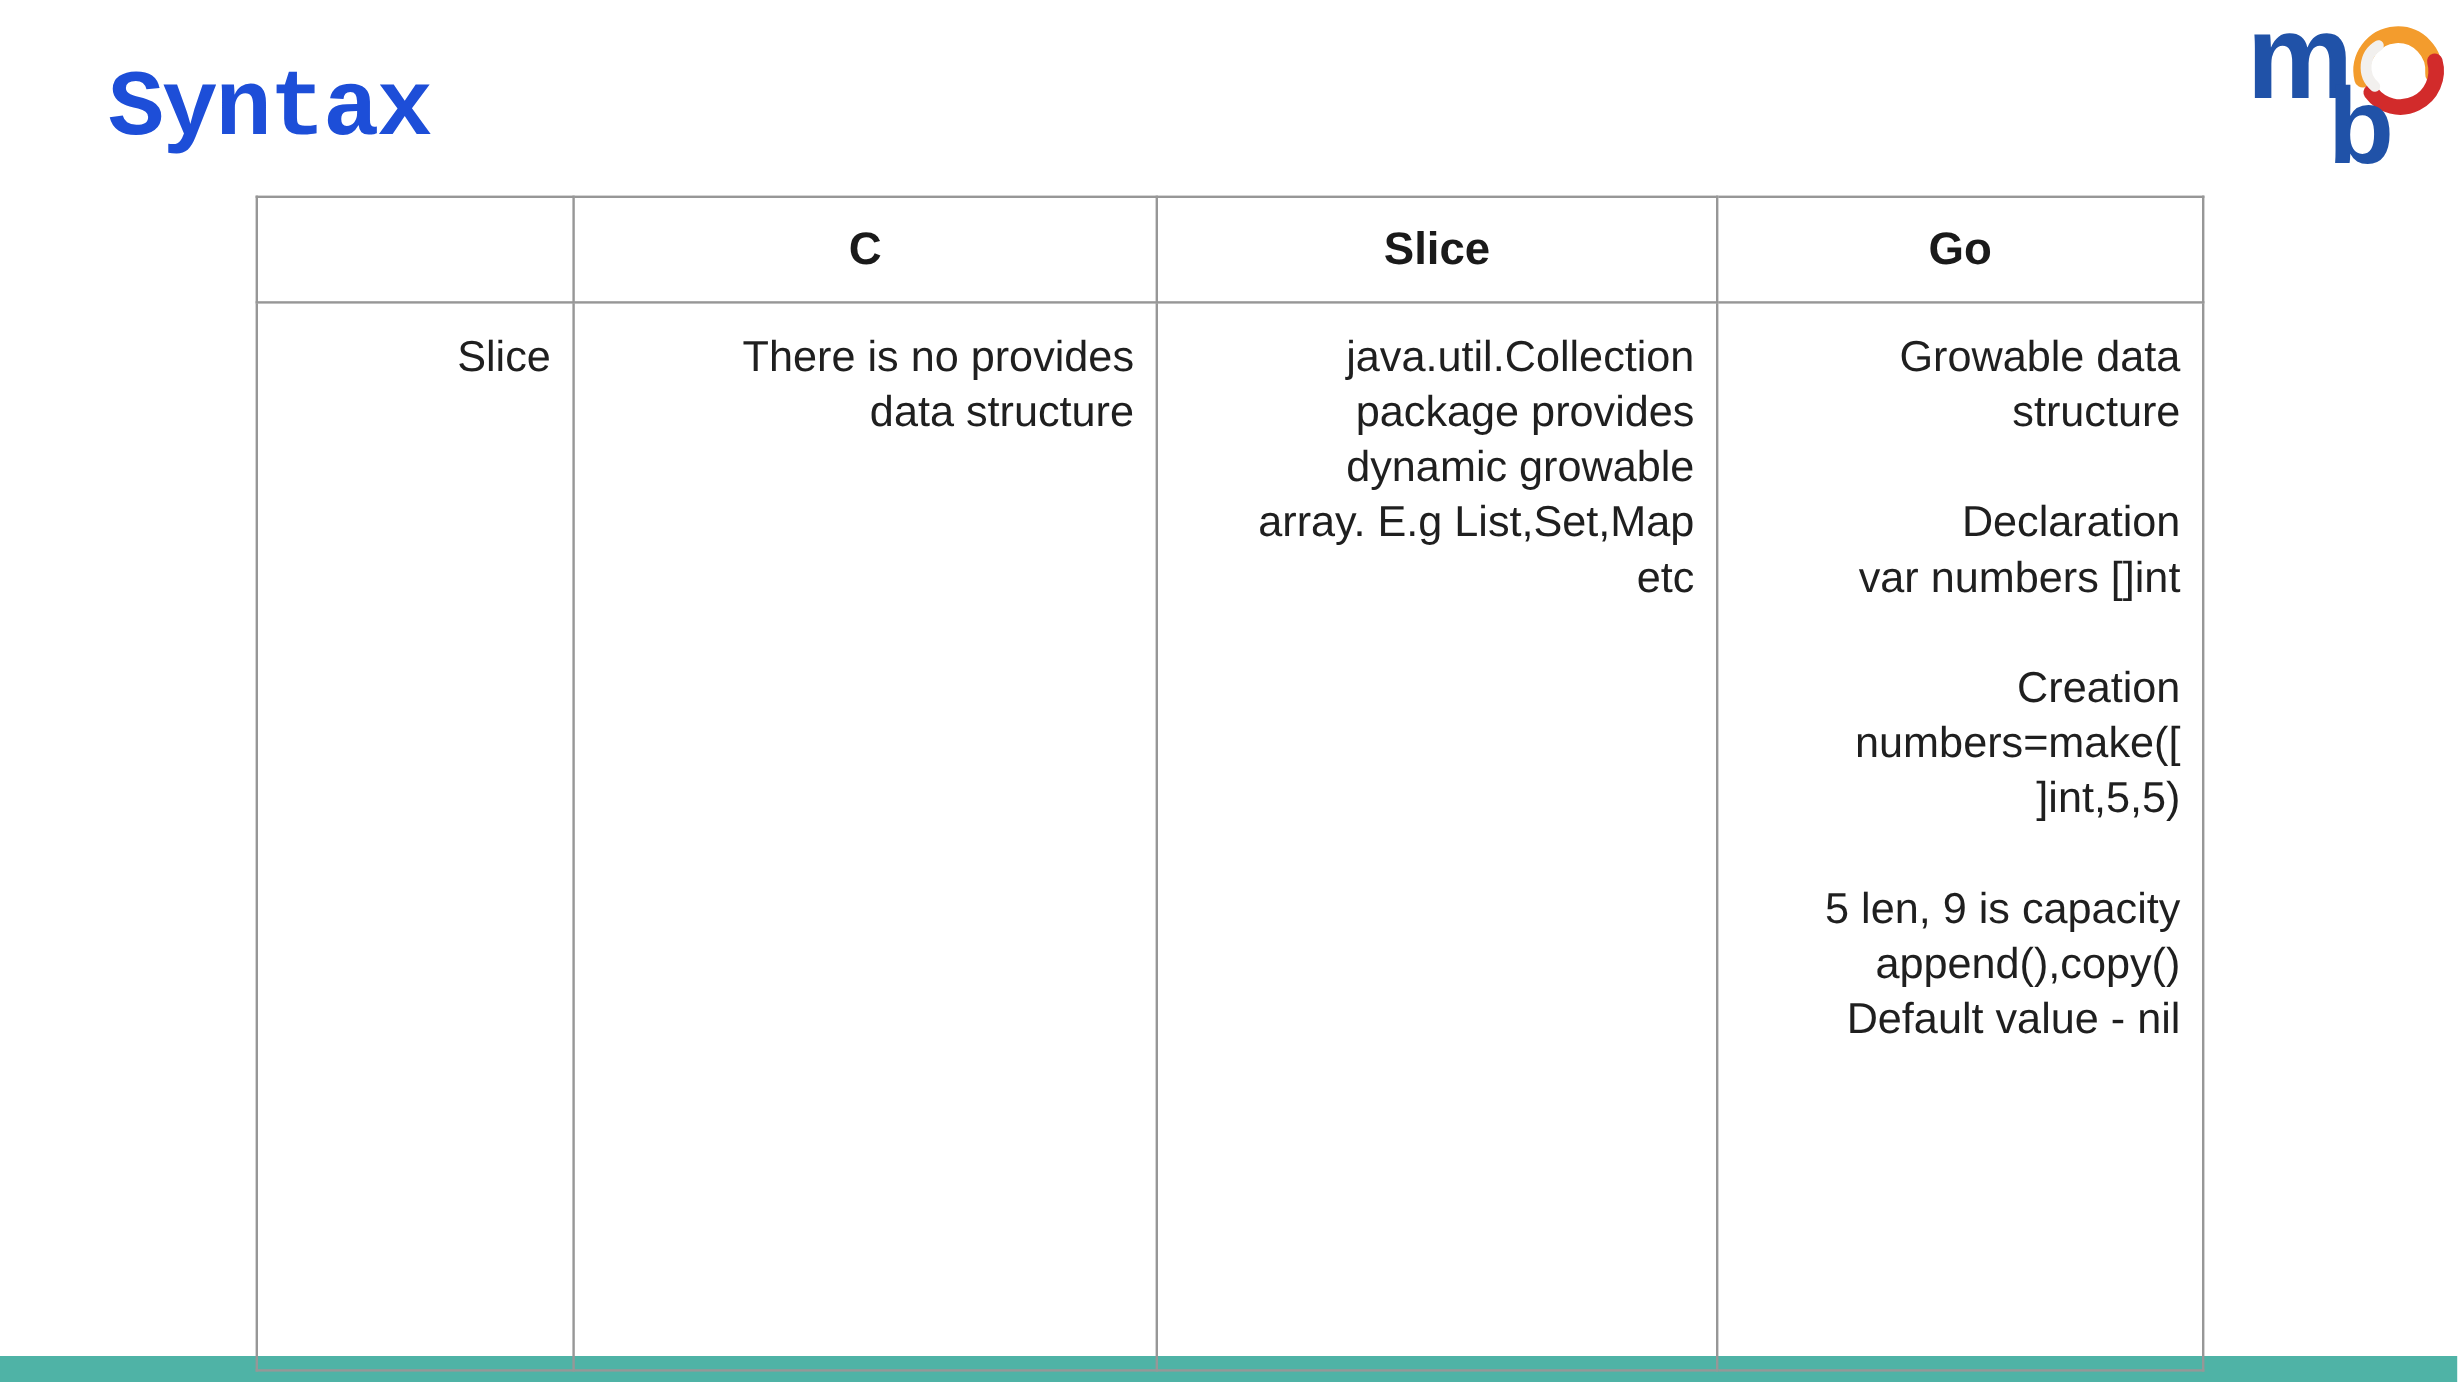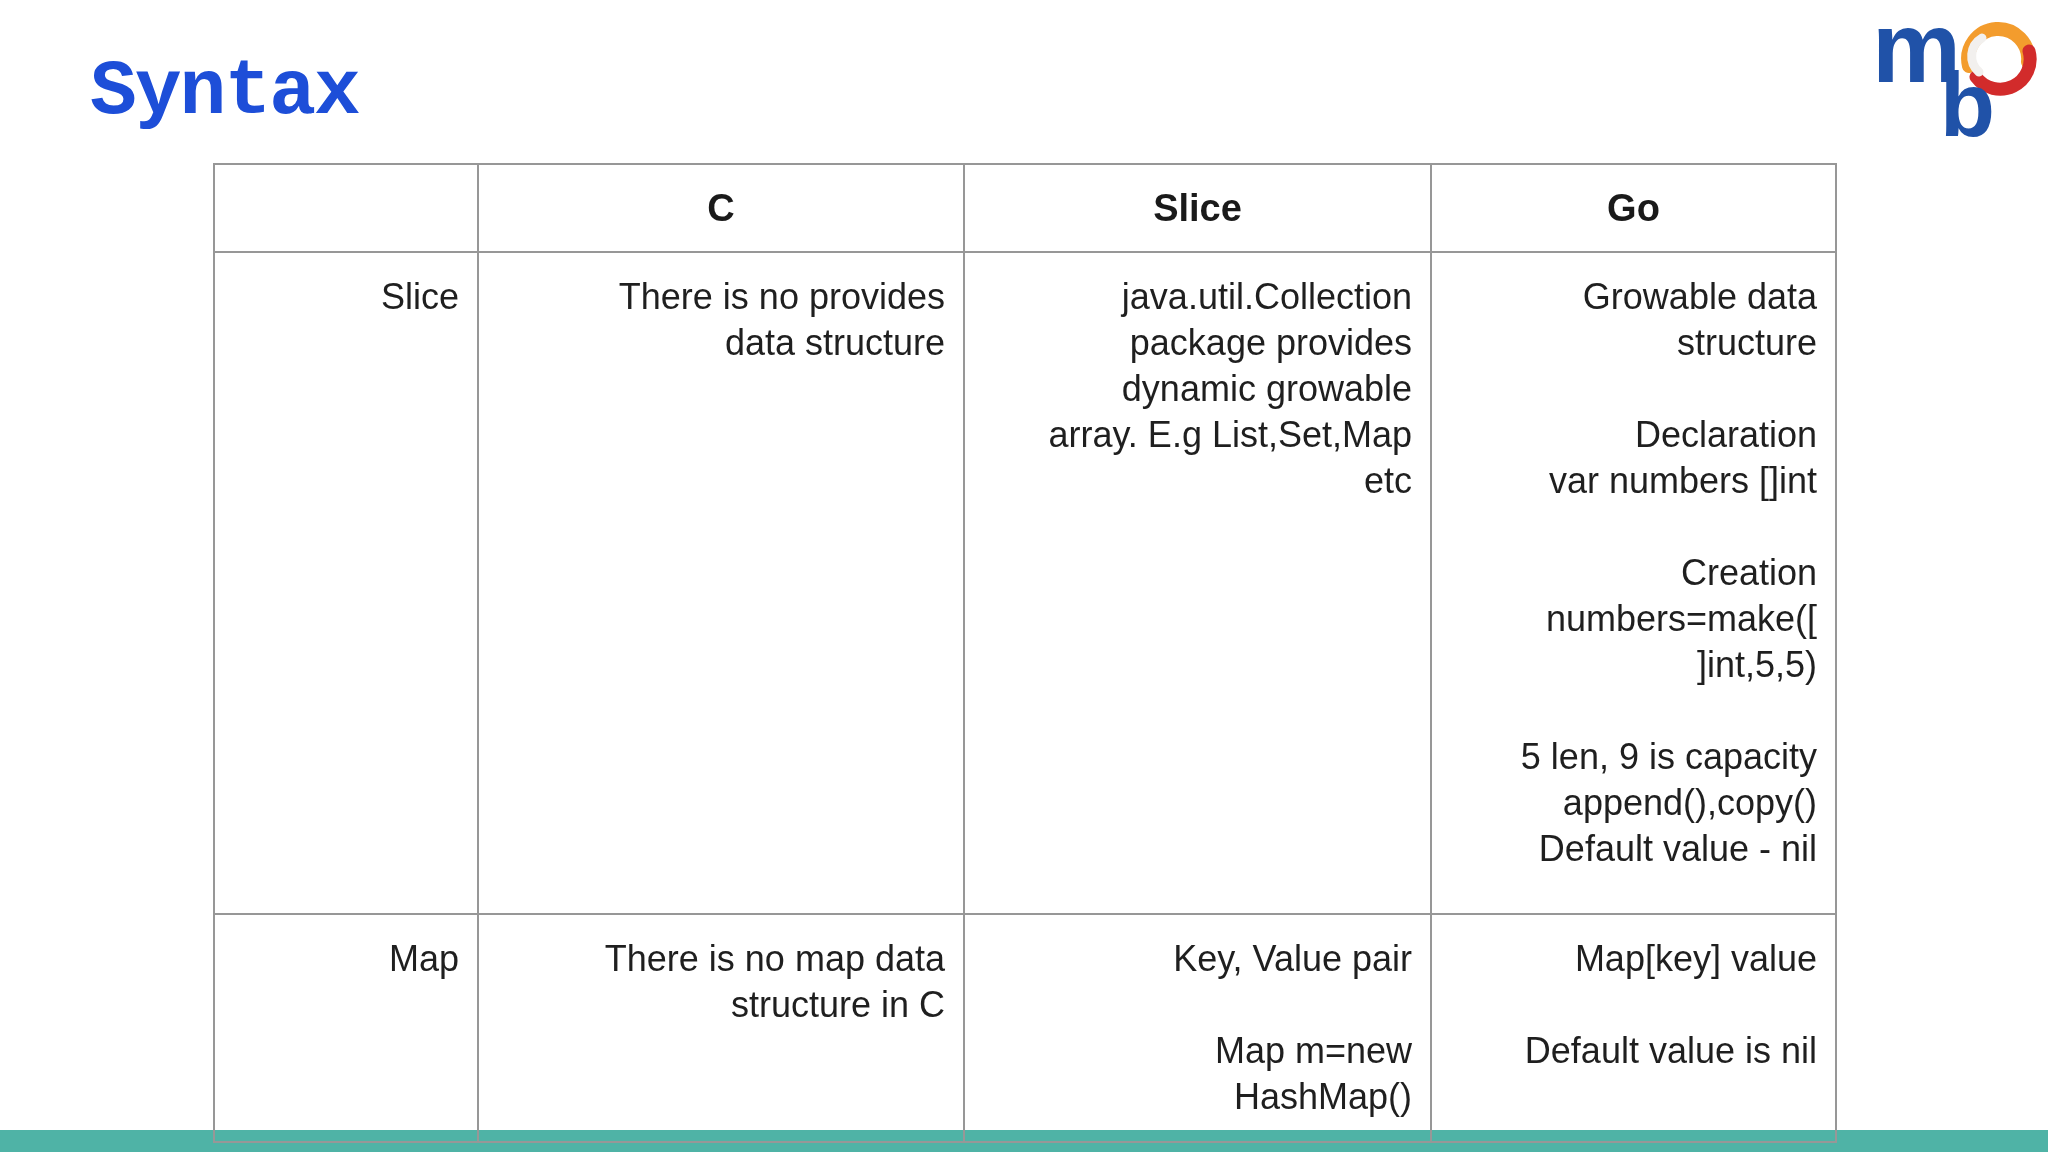--- a/index.html
+++ b/index.html
@@ -130,30 +130,18 @@
 var numbers []int
 
 Creation
 numbers=make([
 ]int,5,5)
 
 5 len, 9 is capacity
 append(),copy()
 Default value - nil</td>
       </tr>
-      <tr class="row-map">
-        <td>Map</td>
-        <td>There is no map data
-structure in C</td>
-        <td>Key, Value pair
-
-Map m=new
-HashMap()</td>
-        <td>Map[key] value
-
-Default value is nil</td>
-      </tr>
     </tbody>
   </table>
 
   <div class="accent-bar"></div>
 
 </div>
 
 </body></html>

